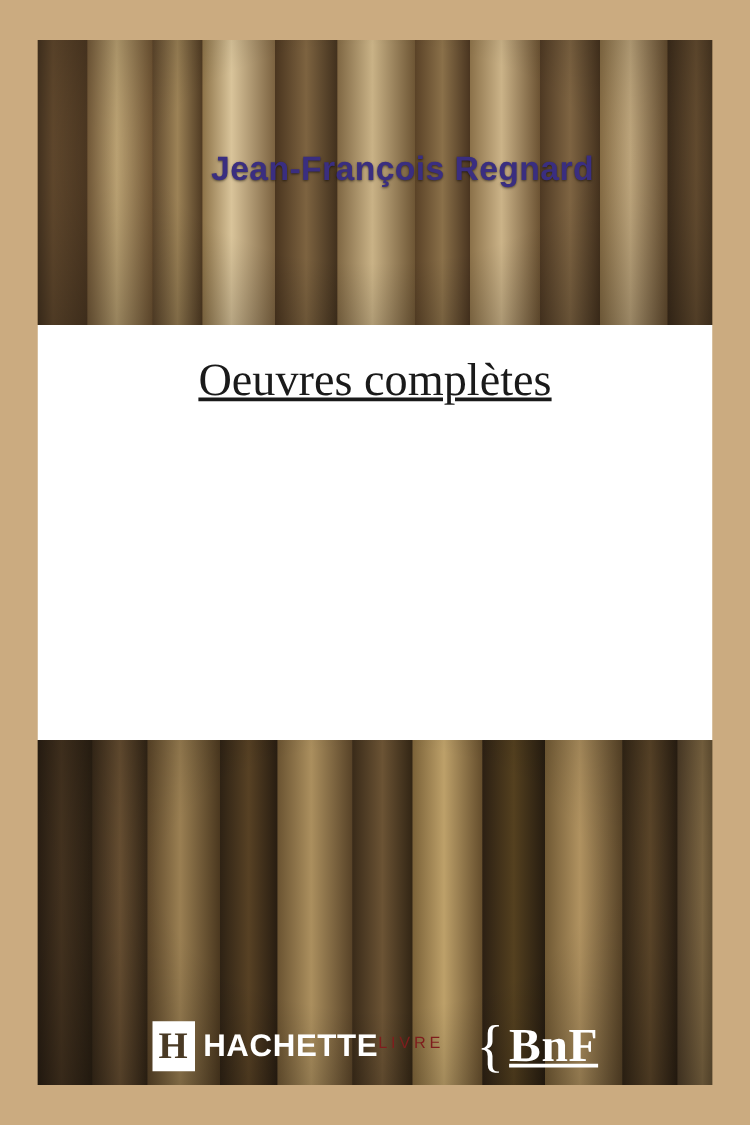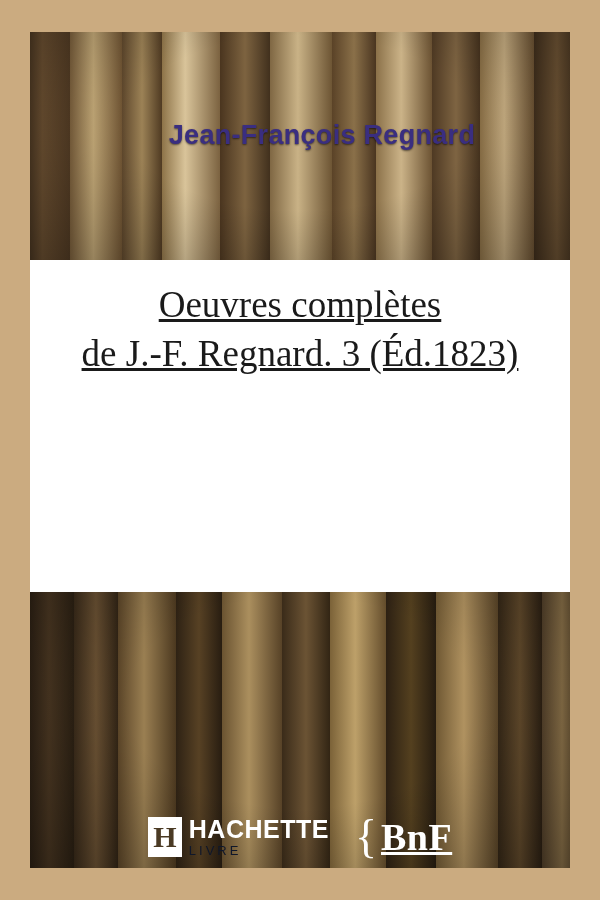--- a/index.html
+++ b/index.html
@@ -128,35 +128,34 @@
     align-items: center;
     justify-content: center;
     font-family: "Liberation Serif", serif;
     font-weight: bold;
     font-size: 30px;
     color: #4a3a24;
     line-height: 1;
   }
   .hachette-words {
     display: flex;
-    flex-direction: column;
     justify-content: center;
     line-height: 1;
   }
   .hachette-words .h1 {
     font-family: "Liberation Sans", sans-serif;
     font-weight: bold;
     font-size: 25px;
     color: #ffffff;
     letter-spacing: 0.5px;
   }
   .hachette-words .h2 {
     font-family: "Liberation Sans", sans-serif;
     font-size: 13px;
-    color: #0f172a;
+    color: #7f1d1d;
     letter-spacing: 3px;
     margin-top: 2px;
   }
   .bnf {
     display: flex;
     align-items: center;
     gap: 4px;
     font-family: "Liberation Serif", serif;
     color: #ffffff;
   }
@@ -215,21 +214,20 @@
     <div class="spine" style="left:406px;width:62px;background:linear-gradient(90deg,#6f5833,#b09260 45%,#5a4528);"></div>
     <div class="spine" style="left:468px;width:44px;background:linear-gradient(90deg,#332616,#60492b 50%,#2c2013);"></div>
     <div class="spine" style="left:512px;width:40px;background:linear-gradient(90deg,#52402a,#8a7149 50%,#43331e);"></div>
     <div class="vignette"></div>
   </div>
 
   <div class="author">Jean-François Regnard</div>
 
   <div class="title">
     <div>Oeuvres complètes</div>
-    <div>de J.-F. Regnard. 3 (Éd.1823)</div>
   </div>
 
   <div class="logos">
     <div class="hachette">
       <div class="hachette-mark">H</div>
       <div class="hachette-words">
         <div class="h1">HACHETTE</div>
         <div class="h2">LIVRE</div>
       </div>
     </div>

